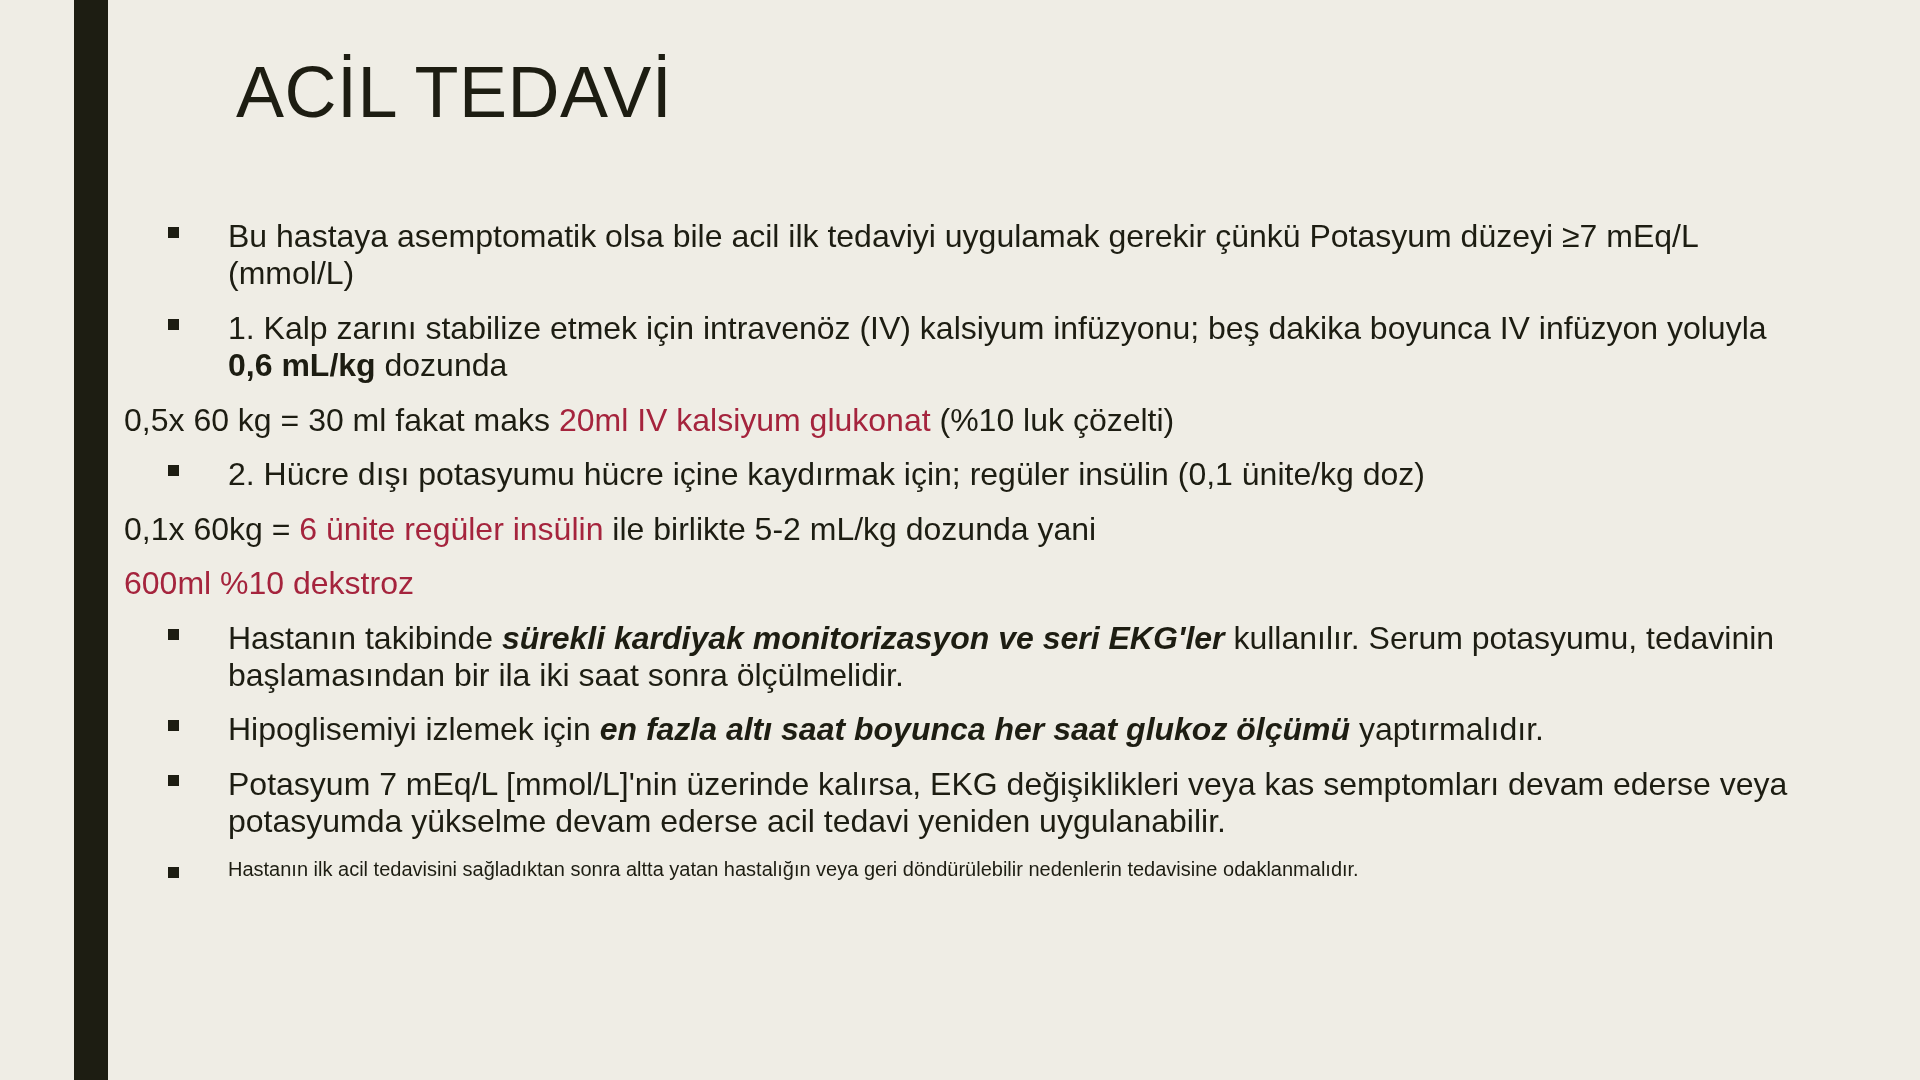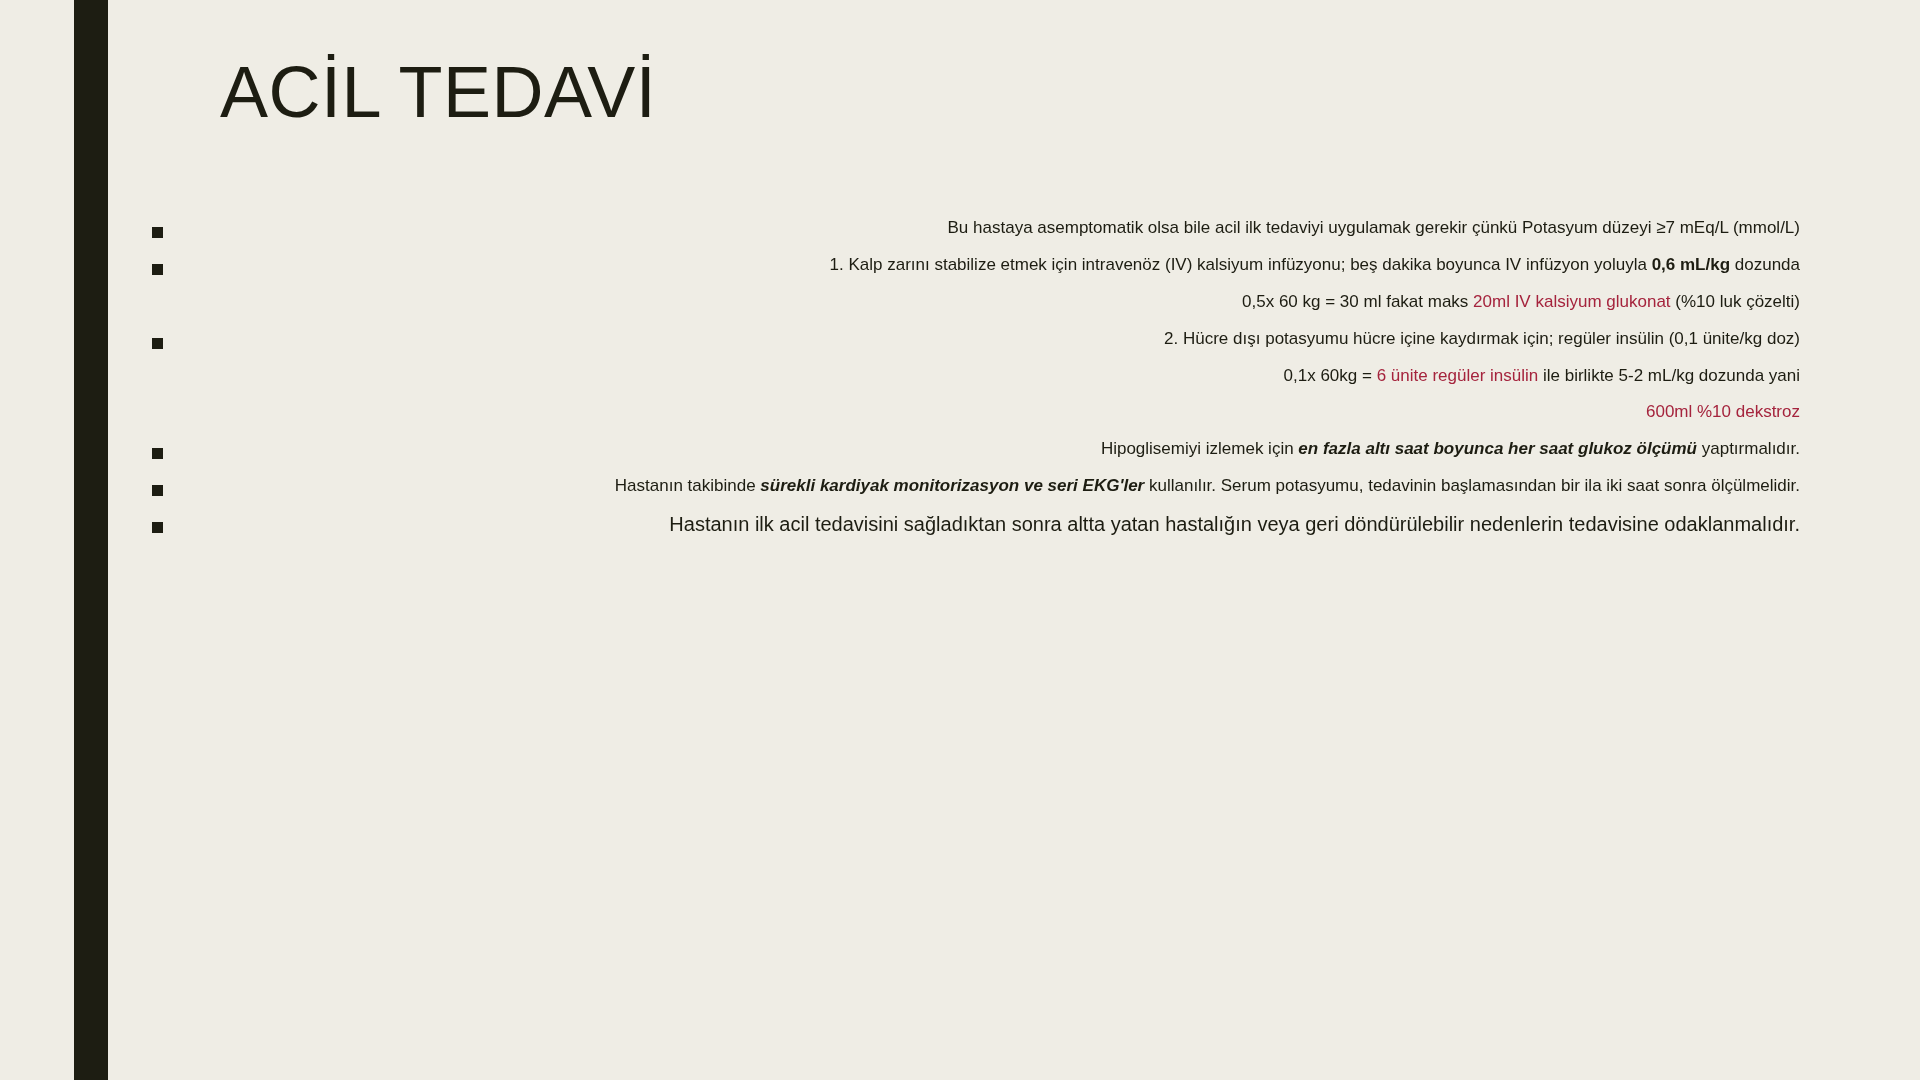--- a/index.html
+++ b/index.html
@@ -22,25 +22,24 @@
   .accent-bar {
     position: absolute;
     left: 74px;
     top: 0;
     width: 34px;
     height: 1080px;
     background: #1d1d12;
   }
   .content {
     position: absolute;
-    left: 100px;
+    left: 116px;
     top: 0;
     width: 1764px;
     height: 1080px;
-    text-align: right;
   }
   .title {
     position: absolute;
     left: 120px;
     top: 55px;
     font-size: 72px;
     line-height: 1.05;
     color: #1d1d12;
     font-weight: 400;
     letter-spacing: 0.5px;
@@ -48,21 +47,21 @@
   }
   .body-block {
     position: absolute;
     left: 0px;
     top: 218px;
     width: 1700px;
   }
   .para {
     position: relative;
     color: #1d1d12;
-    font-size: 17px;
+    font-size: 32px;
     line-height: 1.17;
     margin: 0 0 17px 0;
     padding: 0;
   }
   .para.bulleted {
     padding-left: 112px;
   }
   .para.plain {
     padding-left: 8px;
   }
@@ -104,20 +103,21 @@
 
     <div class="title">ACİL TEDAVİ</div>
 
     <div class="body-block" id="body-block">
         <div class="para bulleted"><span class="bullet-marker"></span><span>Bu hastaya asemptomatik olsa bile acil ilk tedaviyi uygulamak gerekir çünkü Potasyum düzeyi ≥7 mEq/L (mmol/L)</span></div>
         <div class="para bulleted"><span class="bullet-marker"></span><span>1. Kalp zarını stabilize etmek için intravenöz (IV) kalsiyum infüzyonu; beş dakika boyunca IV infüzyon yoluyla </span><span class="b">0,6 mL/kg</span><span> dozunda</span></div>
         <div class="para plain"><span>0,5x 60 kg = 30 ml fakat maks </span><span class="red">20ml IV kalsiyum glukonat</span><span> (%10 luk çözelti)</span></div>
         <div class="para bulleted"><span class="bullet-marker"></span><span>2. Hücre dışı potasyumu hücre içine kaydırmak için; </span><span class="u">regüler insülin</span><span> (0,1 ünite/kg doz)</span></div>
         <div class="para plain"><span>0,1x 60kg = </span><span class="red">6 ünite regüler insülin</span><span> ile birlikte 5-2 mL/kg dozunda yani</span></div>
         <div class="para plain"><span class="red">600ml %10 dekstroz</span></div>
+        <div class="para bulleted"><span class="bullet-marker"></span><span>Hastanın takibinde </span><span class="bi">sürekli kardiyak monitorizasyon ve seri EKG'ler</span><span> kullanılır. Serum potasyumu, tedavinin başlamasından bir ila iki saat sonra ölçülmelidir.</span></div>
         <div class="para bulleted"><span class="bullet-marker"></span><span>Hipoglisemiyi izlemek için </span><span class="bi">en fazla altı saat boyunca her saat glukoz ölçümü</span><span> yaptırmalıdır.</span></div>
-        <div class="para bulleted"><span class="bullet-marker"></span><span>Hastanın takibinde </span><span class="bi">sürekli kardiyak monitorizasyon ve seri EKG'ler</span><span> kullanılır. Serum potasyumu, tedavinin başlamasından bir ila iki saat sonra ölçülmelidir.</span></div>
+        <div class="para bulleted"><span class="bullet-marker"></span><span>Potasyum 7 mEq/L [mmol/L]'nin üzerinde kalırsa, EKG değişiklikleri veya kas semptomları devam ederse veya potasyumda yükselme devam ederse acil tedavi yeniden uygulanabilir.</span></div>
         <div class="para bulleted big"><span class="bullet-marker"></span><span>Hastanın ilk acil tedavisini sağladıktan sonra altta yatan hastalığın veya geri döndürülebilir nedenlerin tedavisine odaklanmalıdır.</span></div>
       </div>
 
   </div>
 
 </div>
 
 </body></html>

